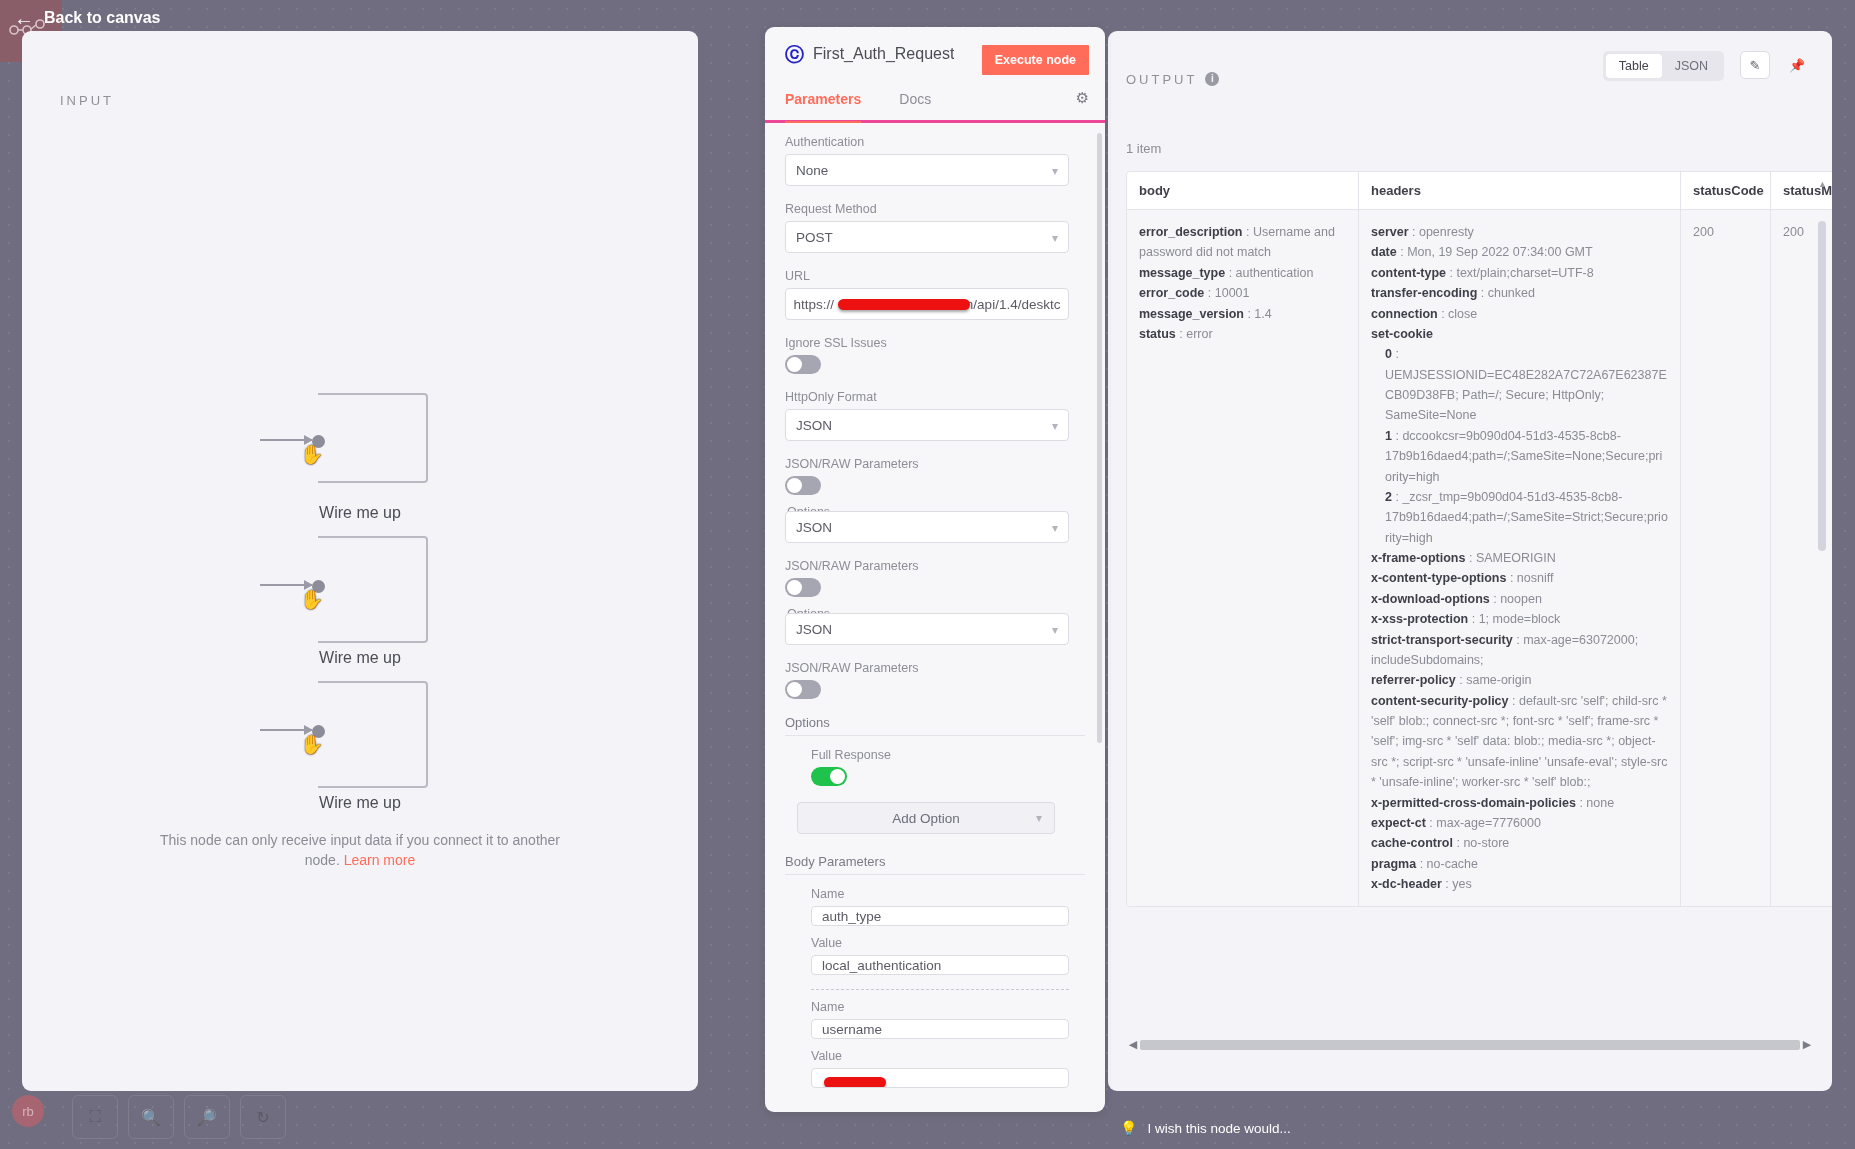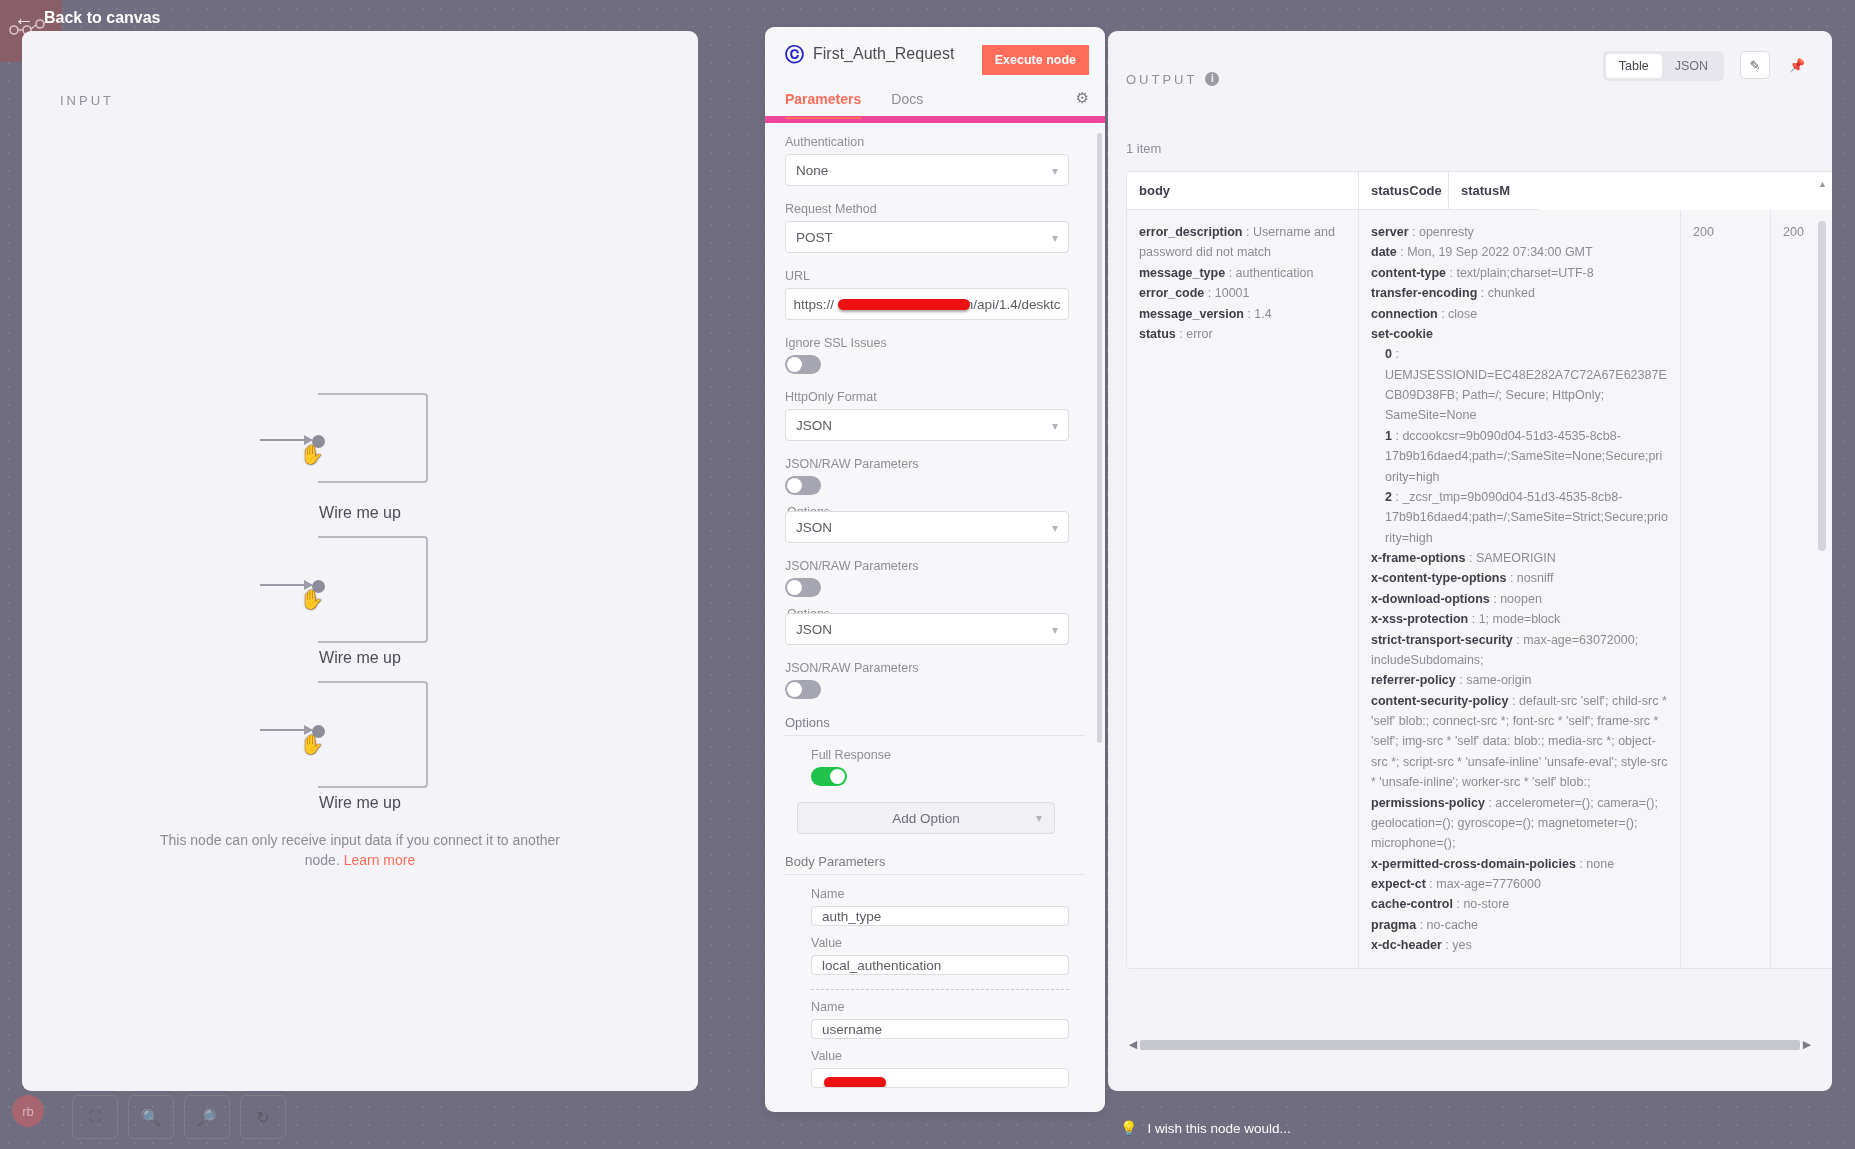--- a/index.html
+++ b/index.html
@@ -121,22 +121,22 @@
   }
   .execute-btn {
     position: absolute; right: 16px; top: 18px;
     background: #ff6d5a; color: #fff;
     font-size: 12.5px; font-weight: bold;
     border: none; border-radius: 1px;
     padding: 8px 13px; cursor: pointer; white-space: nowrap;
     font-family: "Liberation Sans", sans-serif;
   }
   .tabs {
-    position: relative; display: flex; gap: 30px;
-    padding: 0 20px; border-bottom: 7px solid #ec4899; height: 34px;
+    position: relative; display: flex; gap: 38px;
+    padding: 0 20px; border-bottom: 3px solid #ec4899; height: 34px;
   }
   .tab {
     font-size: 14px; color: #8d8d97; cursor: pointer;
     padding-bottom: 8px; position: relative; top: 2px;
   }
   .tab.active { color: #ff6d5a; font-weight: bold; }
   .tab.active::after {
     content: ""; position: absolute; left: 0; right: 0; bottom: -1px;
     height: 2px; background: #ff6d5a;
   }
@@ -520,20 +520,21 @@
       </div>
       <div class="icon-btn pencil">✎</div>
       <div class="icon-btn pin">📌</div>
     </div>
 
     <div class="item-count">1 item</div>
 
     <div class="out-table">
       <div class="out-row">
         <div class="out-th col-body">body</div>
+        <div class="out-th col-headers">headers</div>
         <div class="out-th col-status">statusCode</div>
         <div class="out-th col-statusm">statusM</div>
       </div>
 
       <div class="out-row">
 
         <div class="out-td col-body cellbg">
           <div class="kv"><b>error_description</b> : <span>Username and password did not match</span></div>
           <div class="kv"><b>message_type</b> : <span>authentication</span></div>
           <div class="kv"><b>error_code</b> : <span>10001</span></div>
@@ -553,21 +554,20 @@
           <div class="kv kv-sub"><b>1</b> : <span>dccookcsr=9b090d04-51d3-4535-8cb8-17b9b16daed4;path=/;SameSite=None;Secure;priority=high</span></div>
           <div class="kv kv-sub"><b>2</b> : <span>_zcsr_tmp=9b090d04-51d3-4535-8cb8-17b9b16daed4;path=/;SameSite=Strict;Secure;priority=high</span></div>
 
           <div class="kv"><b>x-frame-options</b> : <span>SAMEORIGIN</span></div>
           <div class="kv"><b>x-content-type-options</b> : <span>nosniff</span></div>
           <div class="kv"><b>x-download-options</b> : <span>noopen</span></div>
           <div class="kv"><b>x-xss-protection</b> : <span>1; mode=block</span></div>
           <div class="kv"><b>strict-transport-security</b> : <span>max-age=63072000; includeSubdomains;</span></div>
           <div class="kv"><b>referrer-policy</b> : <span>same-origin</span></div>
           <div class="kv"><b>content-security-policy</b> : <span>default-src 'self'; child-src * 'self' blob:; connect-src *; font-src * 'self'; frame-src * 'self'; img-src * 'self' data: blob:; media-src *; object-src *; script-src * 'unsafe-inline' 'unsafe-eval'; style-src * 'unsafe-inline'; worker-src * 'self' blob:;</span></div>
-          <div class="kv"><b>permissions-policy</b> : <span>accelerometer=(); camera=(); geolocation=(); gyroscope=(); magnetometer=(); microphone=();</span></div>
           <div class="kv"><b>x-permitted-cross-domain-policies</b> : <span>none</span></div>
           <div class="kv"><b>expect-ct</b> : <span>max-age=7776000</span></div>
           <div class="kv"><b>cache-control</b> : <span>no-store</span></div>
           <div class="kv"><b>pragma</b> : <span>no-cache</span></div>
           <div class="kv"><b>x-dc-header</b> : <span>yes</span></div>
         </div>
 
         <div class="out-td col-status cellbg" style="color:#8b8b95;">200</div>
         <div class="out-td col-statusm cellbg" style="color:#8b8b95;">200</div>
       </div>

